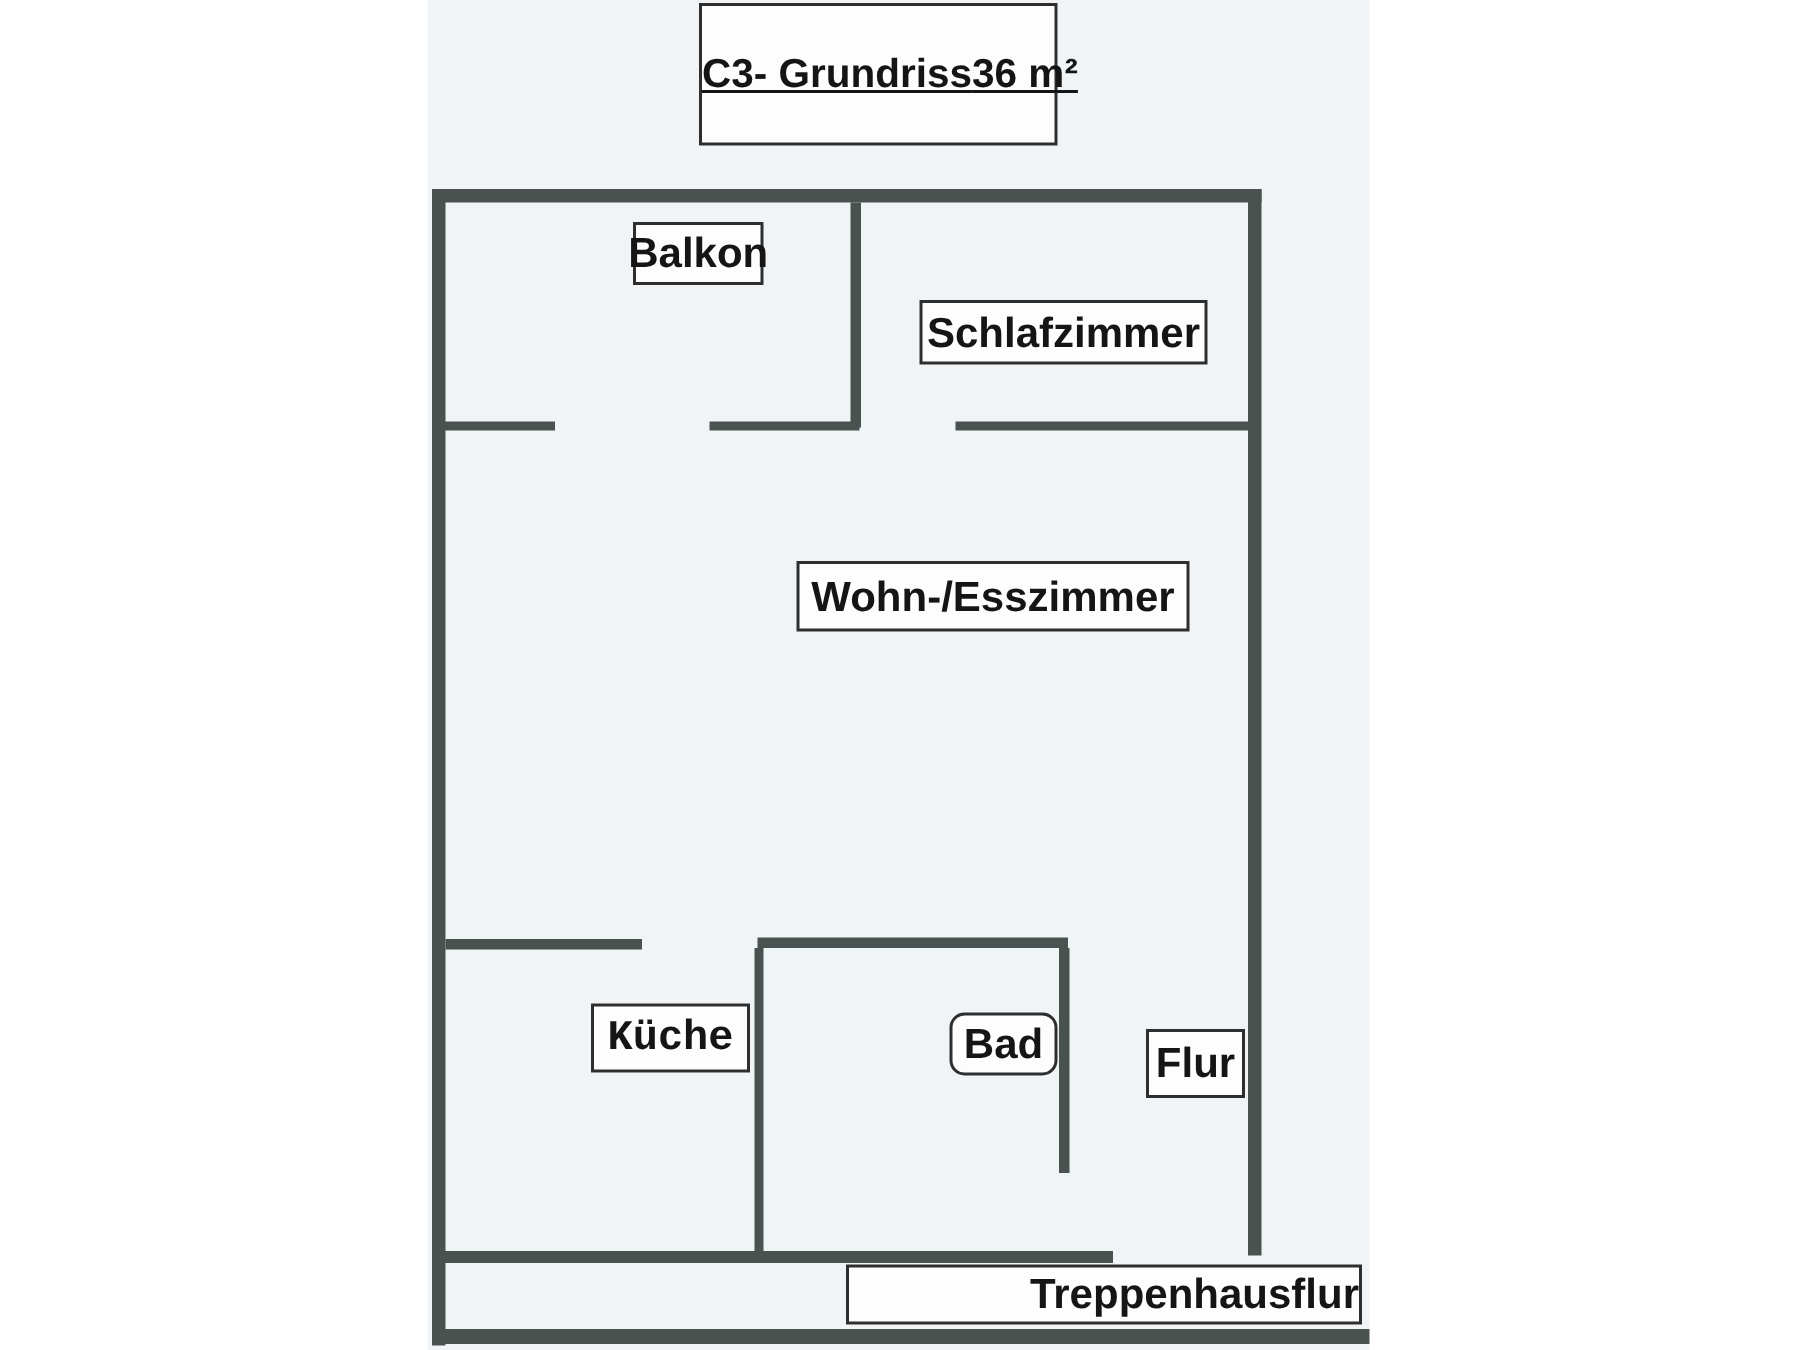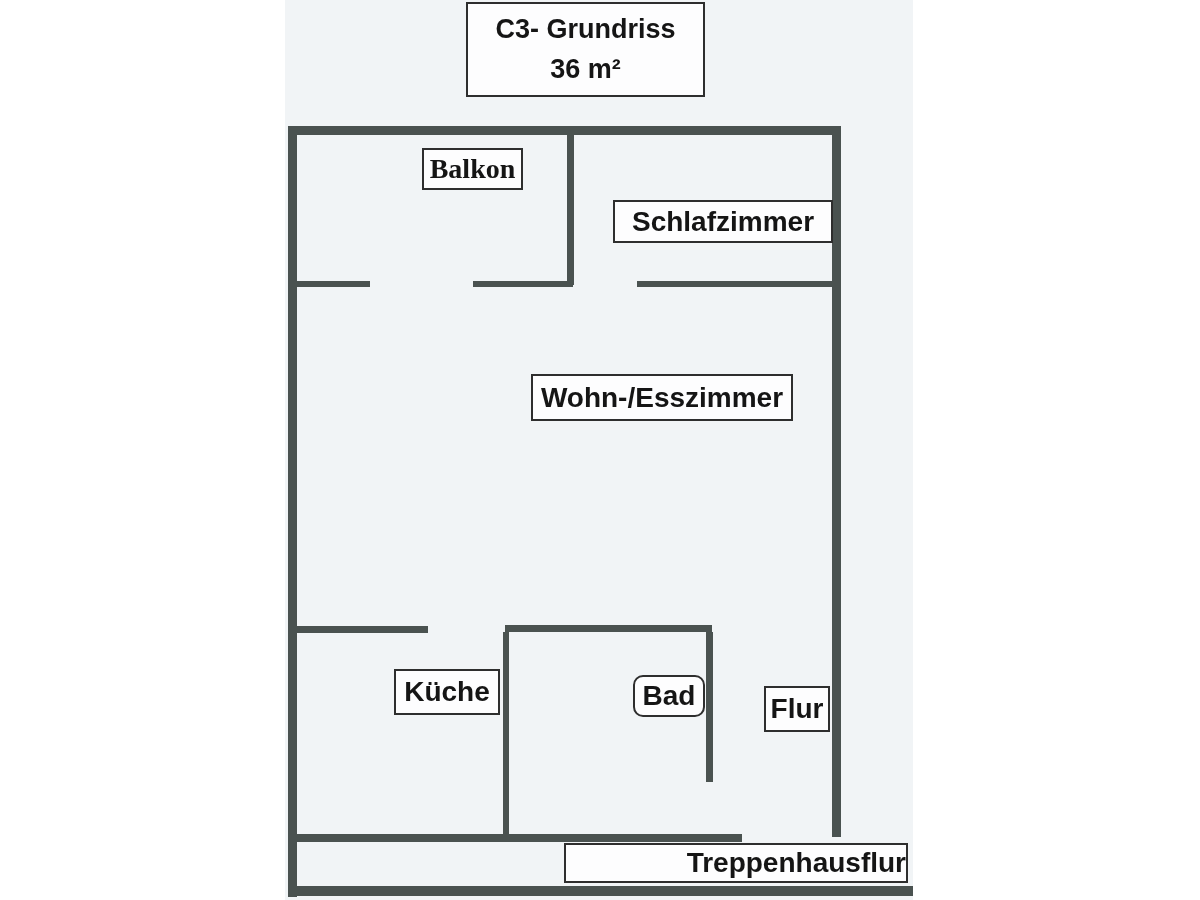--- a/index.html
+++ b/index.html
@@ -34,23 +34,24 @@
     box-sizing: border-box;
     display: flex;
     align-items: center;
     justify-content: center;
     color: #151515;
     font-weight: bold;
     font-size: 28px;
     white-space: nowrap;
   }
   .title-box {
-    flex-direction: column;
+    flex-direction: row;
     justify-content: space-evenly;
     font-size: 27px;
+    text-decoration: underline;
   }
 </style>
 </head>
 <body>
 
 <div class="stage">
 
   <div class="scan">
 
     <div class="label-box title-box" style="left:181px; top:2px; width:239px; height:95px;">
@@ -71,33 +72,33 @@
     <div class="wall" style="left:12px;  top:626px; width:131px; height:7px;"></div>
 
     <div class="wall" style="left:220px; top:625px; width:207px; height:7px;"></div>
     <div class="wall" style="left:218px; top:632px; width:6px;   height:209px;"></div>
     <div class="wall" style="left:421px; top:632px; width:7px;   height:150px;"></div>
 
     <div class="wall" style="left:3px;   top:834px; width:454px; height:8px;"></div>
 
     <div class="wall" style="left:3px;   top:886px; width:625px; height:10px;"></div>
 
-    <div class="label-box" style="left:137px; top:148px; width:101px; height:42px;font-family:Liberation Serif, serif;">
+    <div class="label-box" style="left:137px; top:148px; width:87px; height:42px;">
       <span>Balkon</span>
     </div>
 
-    <div class="label-box" style="left:328px; top:200px; width:220px; height:43px;text-align:right;">
+    <div class="label-box" style="left:328px; top:200px; width:192px; height:43px;text-align:right;">
       <span>Schlafzimmer</span>
     </div>
 
     <div class="label-box" style="left:246px; top:374px; width:262px; height:47px;">
       <span>Wohn-/Esszimmer</span>
     </div>
 
-    <div class="label-box" style="left:109px; top:669px; width:106px; height:46px;">
+    <div class="label-box" style="left:109px; top:669px; width:106px; height:46px;font-family:Liberation Mono, monospace;">
       <span>Küche</span>
     </div>
 
     <div class="label-box" style="left:348px; top:675px; width:72px; height:42px;border-radius:10px;">
       <span>Bad</span>
     </div>
 
     <div class="label-box" style="left:479px; top:686px; width:66px; height:46px;">
       <span>Flur</span>
     </div>

